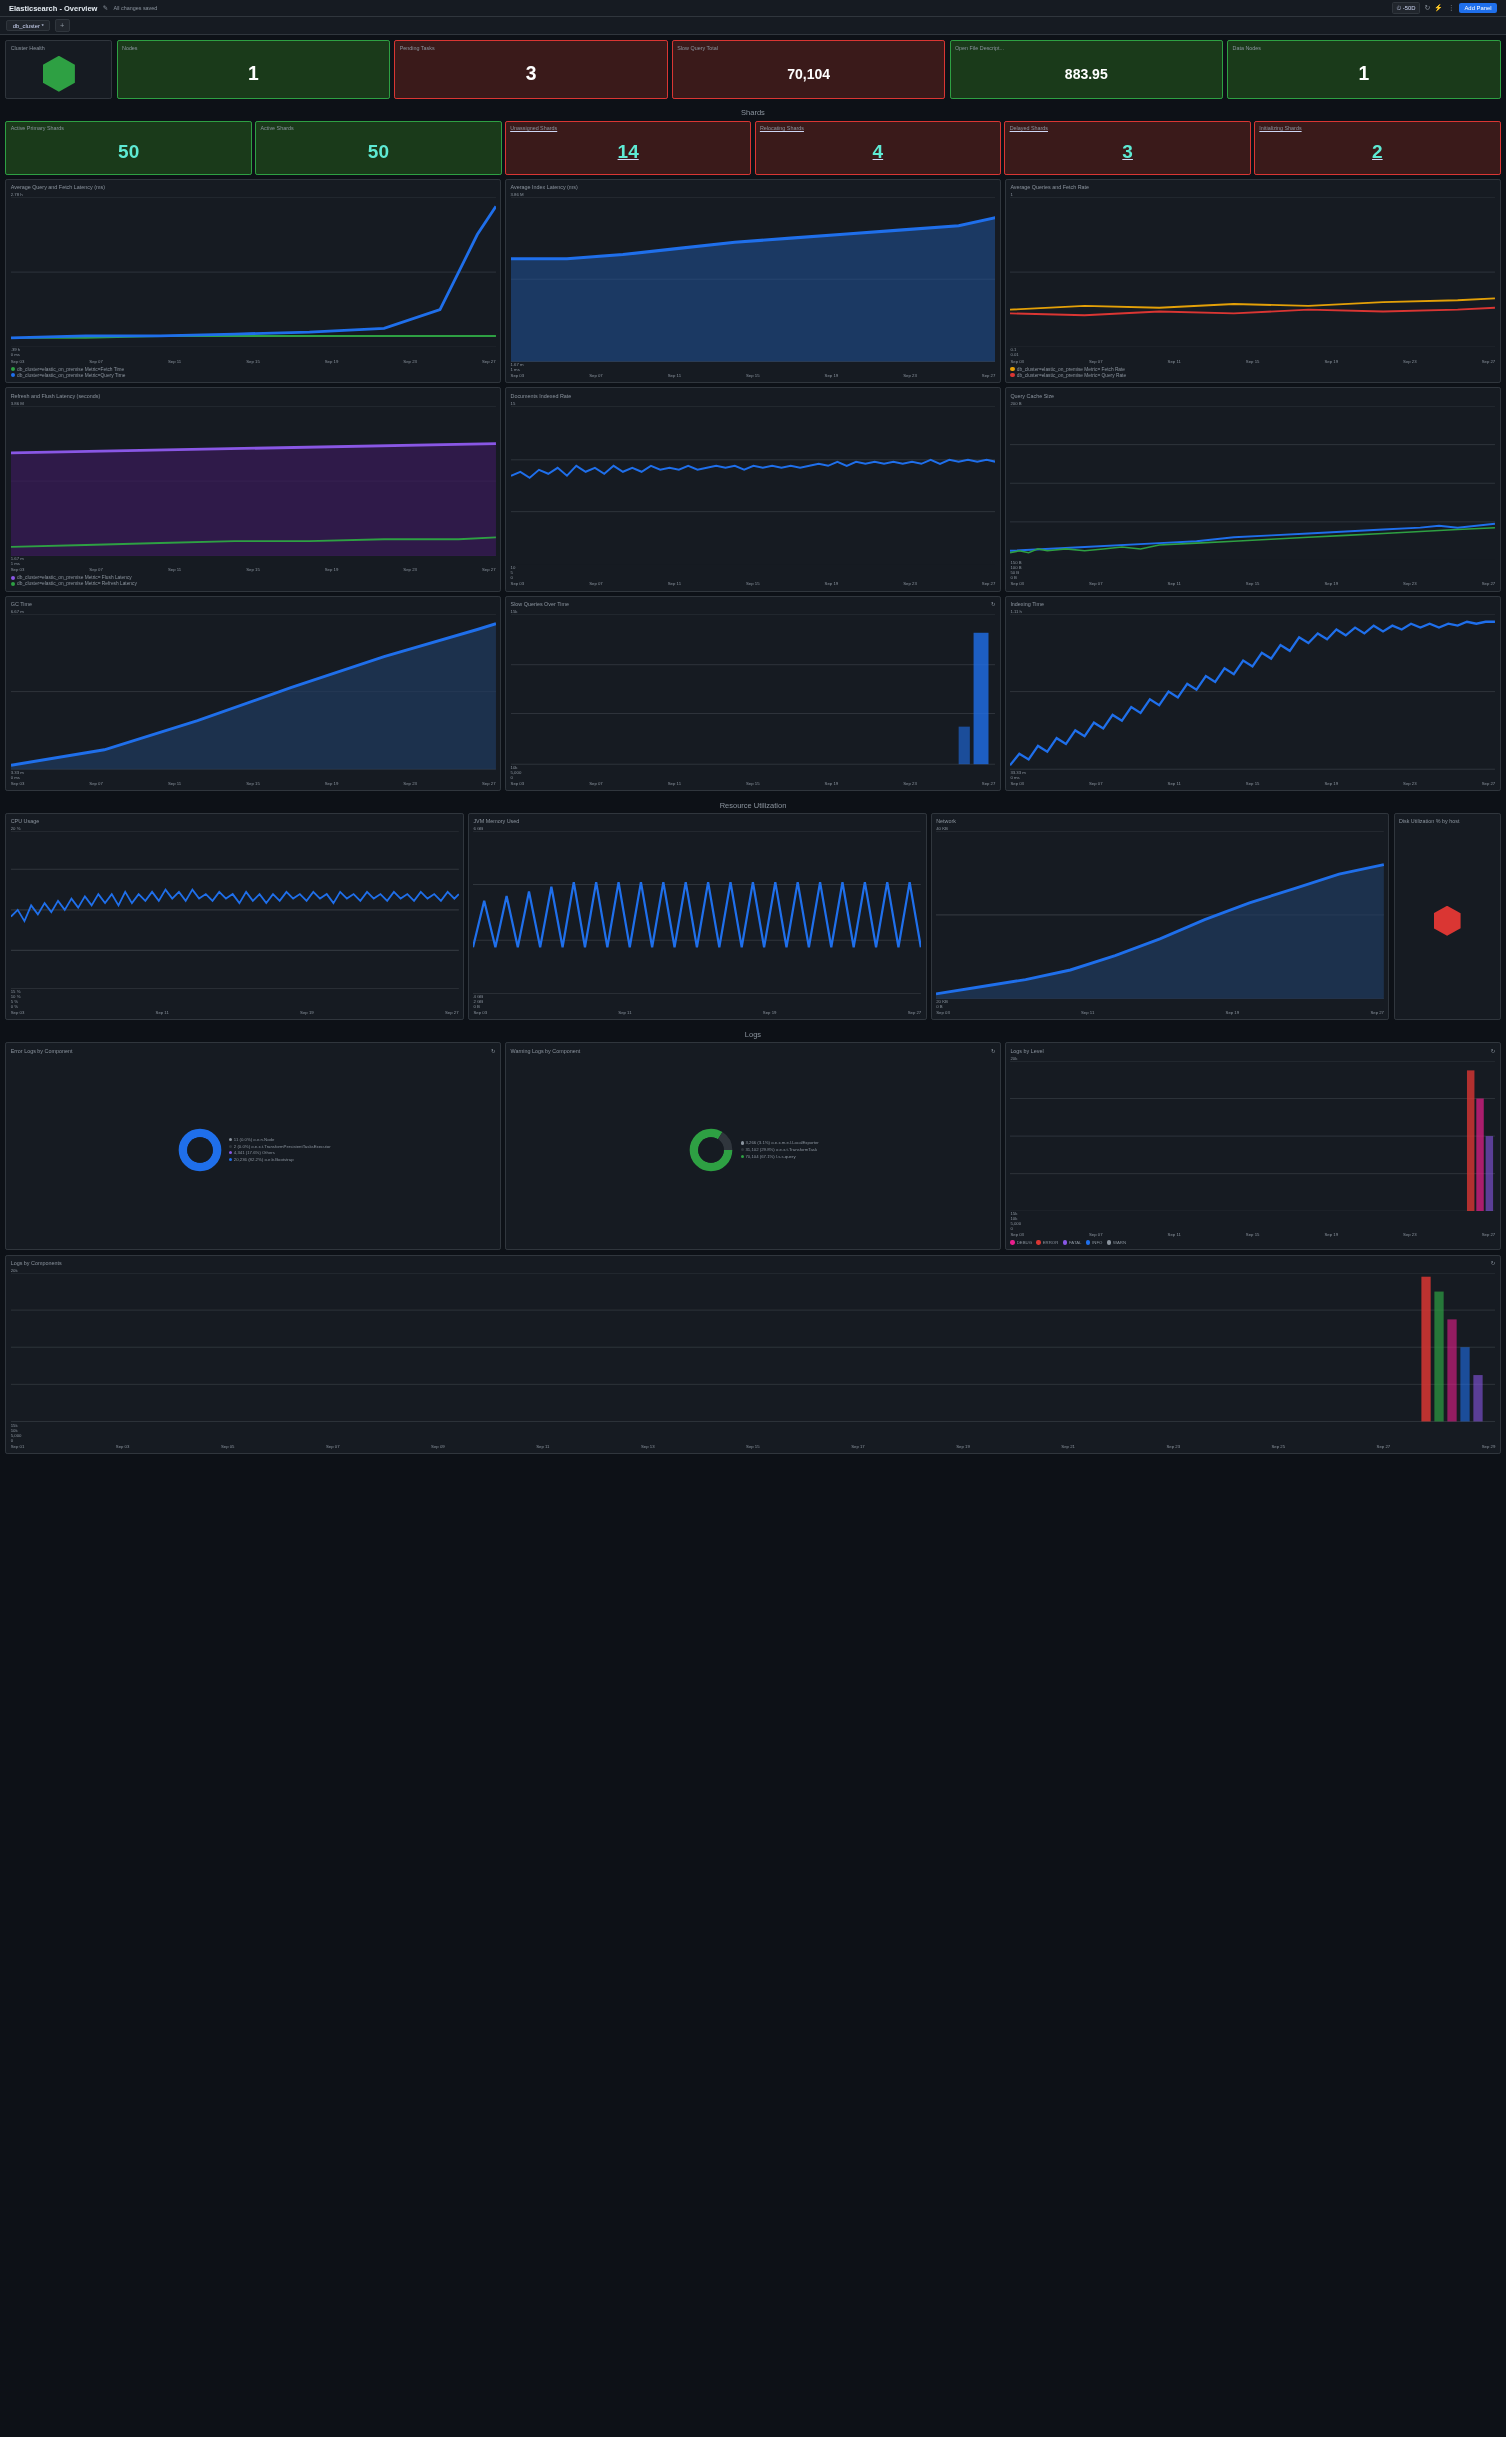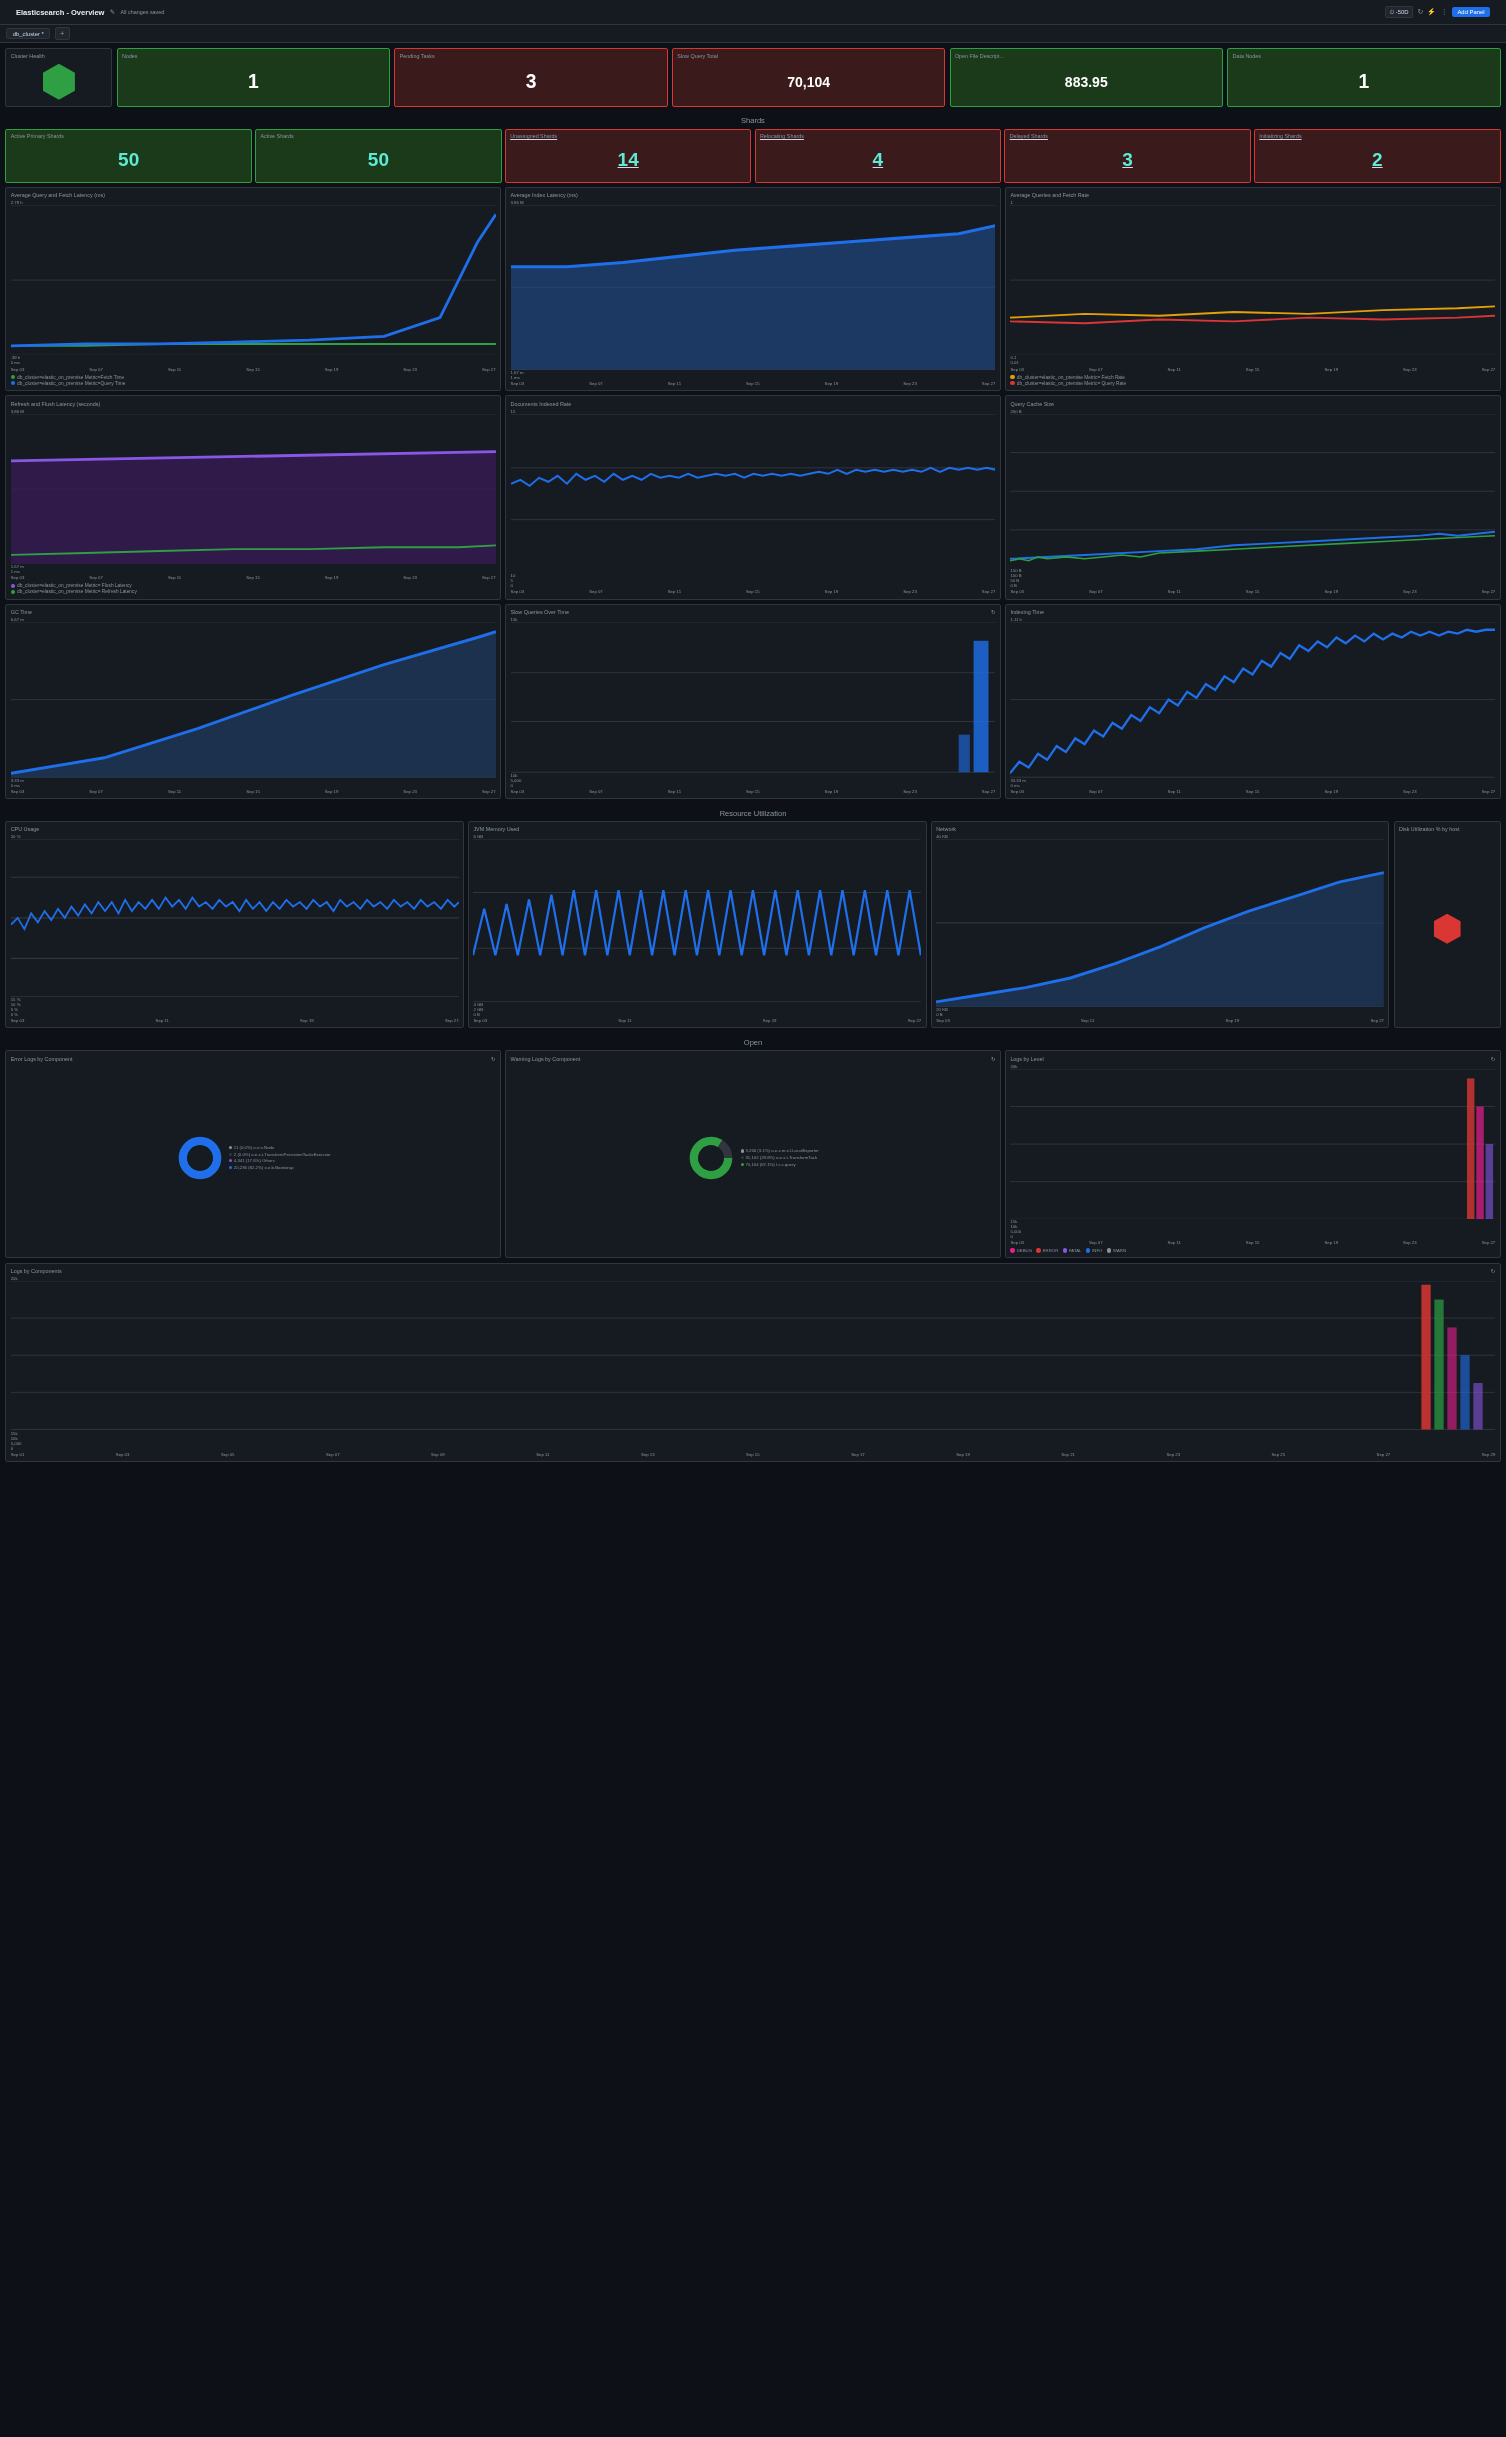--- a/index.html
+++ b/index.html
@@ -9,22 +9,22 @@
       font-family: 'Segoe UI', Arial, sans-serif;
       font-size: 5.9px;
       min-height: 100vh;
     }
     
     .header {
       background: #161b22;
       border-bottom: 0.5px solid #30363d;
       display: flex;
       align-items: center;
-      padding: 0 16px;
-      height: 25px;
+      padding: 0 9px;
+      height: 17px;
       gap: 5.4px;
     }
     .header-right { margin-left: auto; display: flex; align-items: center; gap: 4.3px; }
     .header-btn {
       background: #1f6feb;
       color: #fff;
       border: none;
       border-radius: 2.1px;
       padding: 2.1px 5.4px;
       font-size: 5.9px;
@@ -686,21 +686,21 @@
     </div>
 
     <div class="disk-hex-panel">
       <div class="chart-title">Disk Utilization % by host</div>
       <div class="hexagon-container">
         <div class="disk-hexagon"></div>
       </div>
     </div>
   </div>
 
-  <div class="section-title">Open</div>
+  <div class="section-title">Logs</div>
   <div class="logs-row">
 
     <div class="log-panel">
       <div class="chart-title" style="display:flex;align-items:center;justify-content:space-between;">
         <span>Error Logs by Component</span>
         <span style="color:#8b949e;font-size:5.4px;">↻</span>
       </div>
       <div class="donut-container">
         <svg width="48" height="48" viewBox="0 0 90 90">
 

